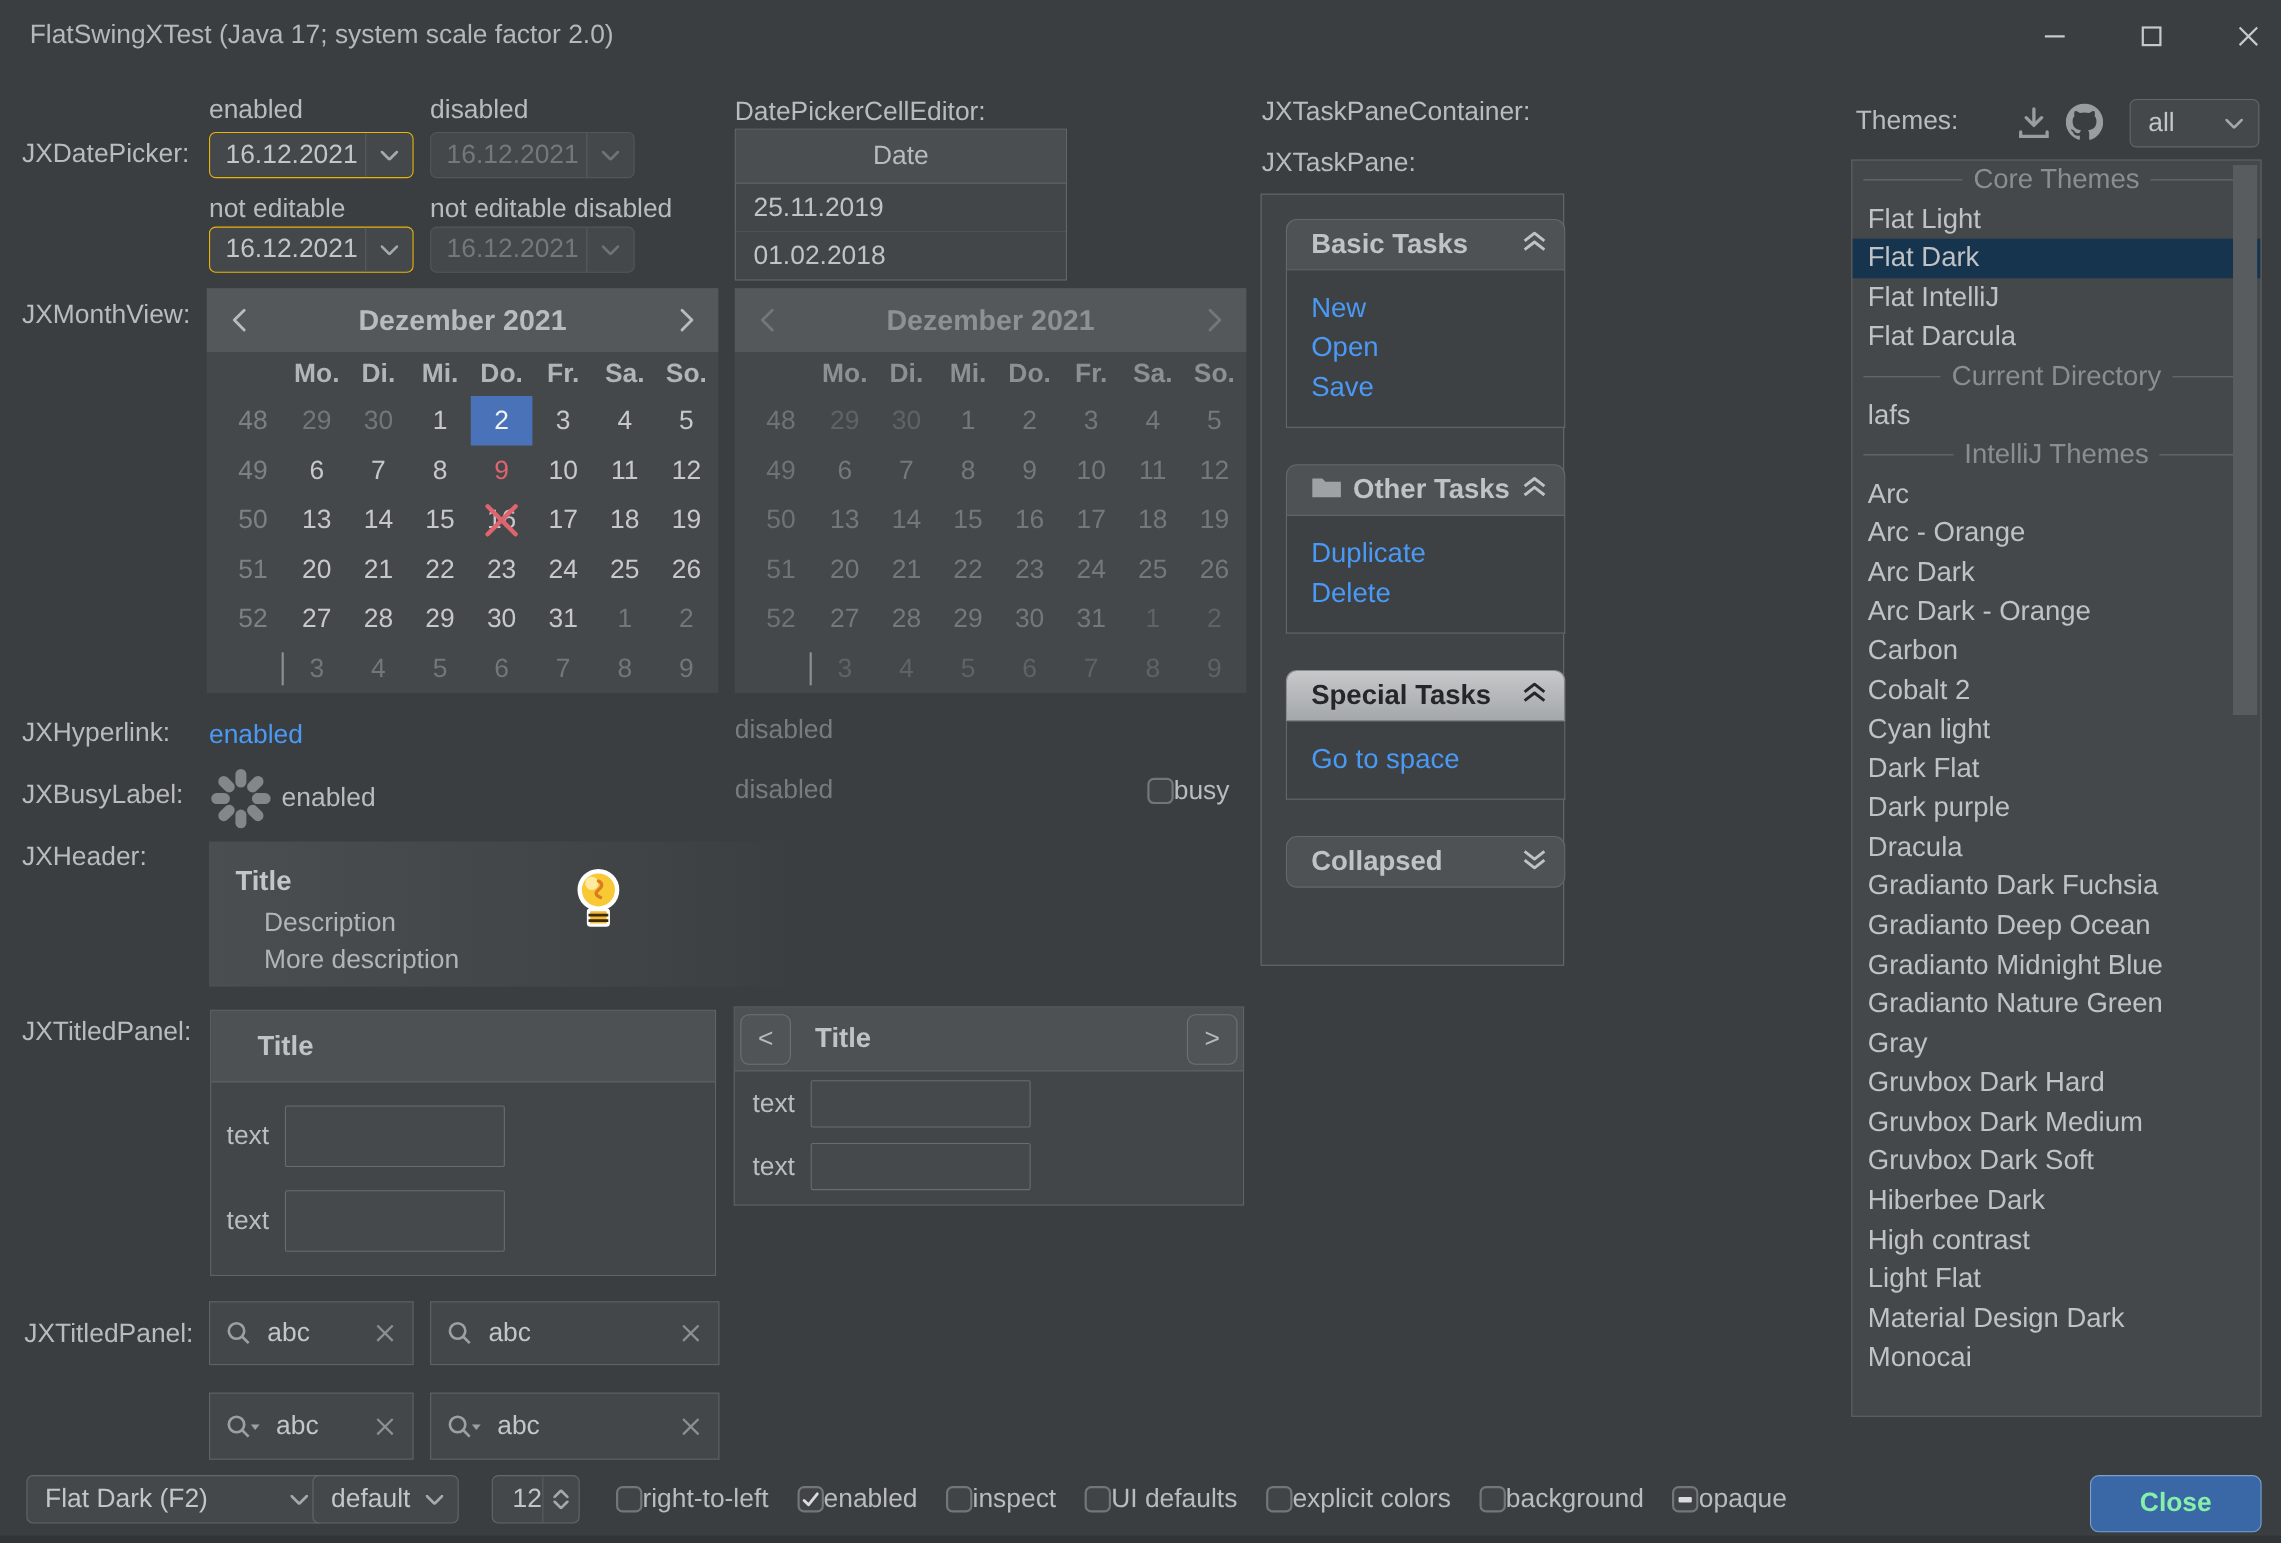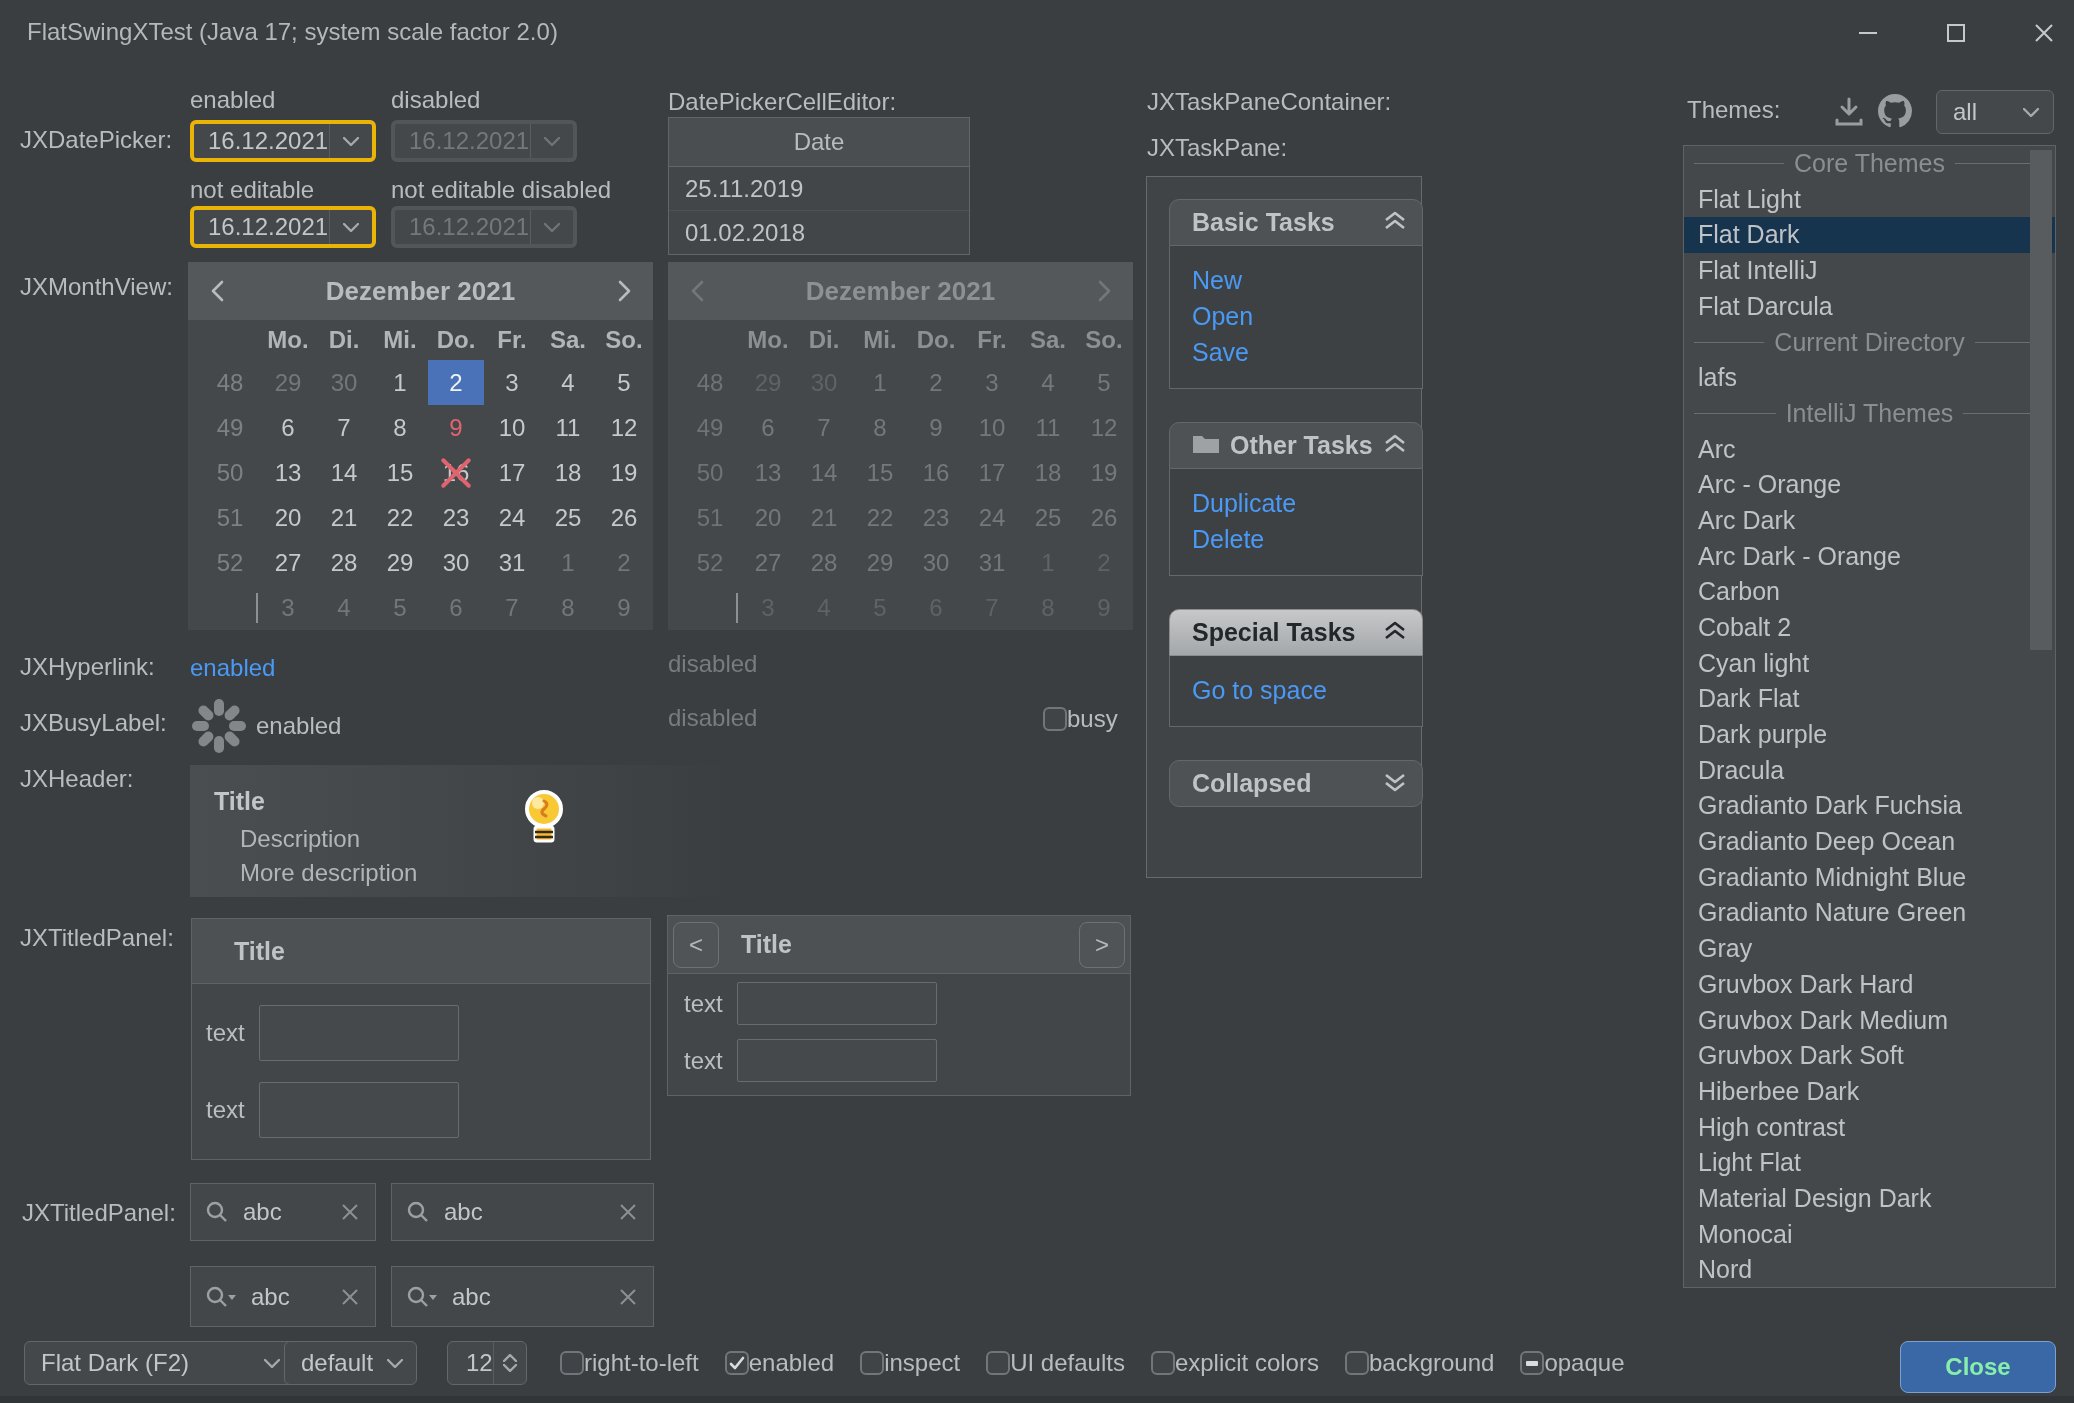--- a/index.html
+++ b/index.html
@@ -7,21 +7,21 @@
        font-family:"Liberation Sans","DejaVu Sans",sans-serif;color:#bbbec0;font-size:24px;}
   .abs{position:absolute;}
   .lbl{position:absolute;color:#b9bcbe;white-space:nowrap;}
   .dim{color:#787c7e;}
   
   .titlebar{position:absolute;left:0;top:0;width:100%;height:66px;}
   .titlebar .title{position:absolute;left:27px;top:18px;color:#b4b8ba;font-size:24px;}
   .winbtns{position:absolute;right:14px;top:0;height:66px;display:flex;align-items:center;gap:56px;}
   .wbtn{width:32px;height:32px;display:flex;align-items:center;justify-content:center;}
   
-  .field{position:absolute;display:flex;align-items:stretch;background:#45484b;border:4px solid #eab308;
+  .field{position:absolute;display:flex;align-items:stretch;background:#45484b;border:1px solid #eab308;
          border-radius:6px;color:#c3c6c8;box-sizing:border-box;}
   .field .val{flex:1;display:flex;align-items:center;padding-left:14px;white-space:nowrap;overflow:hidden;}
   .field .arrow{width:42px;display:flex;align-items:center;justify-content:center;border-left:1px solid #595d60;}
   .field.disabled{color:#75787b;border-color:#535659;}
   .field.disabled svg{opacity:.45;}
   .chev{stroke:#a6a9ab;fill:none;stroke-width:2.4;stroke-linecap:round;stroke-linejoin:round;}
   
   .celltable{position:absolute;left:668px;top:117px;width:302px;background:#434649;border:1px solid #62666a;box-sizing:border-box;}
   .celltable .thead{height:48px;display:flex;align-items:center;justify-content:center;background:#4a4e51;
                     border-bottom:1px solid #62666a;color:#b9bcbe;}
@@ -575,21 +575,20 @@
       <div class="trow-item">Gradianto Nature Green</div>
       <div class="trow-item">Gray</div>
       <div class="trow-item">Gruvbox Dark Hard</div>
       <div class="trow-item">Gruvbox Dark Medium</div>
       <div class="trow-item">Gruvbox Dark Soft</div>
       <div class="trow-item">Hiberbee Dark</div>
       <div class="trow-item">High contrast</div>
       <div class="trow-item">Light Flat</div>
       <div class="trow-item">Material Design Dark</div>
       <div class="trow-item">Monocai</div>
-      <div class="trow-item">Nord</div>
       <div class="scroll-thumb"></div>
     </div>
 
   <div class="combo" style="left:24px;top:1341px;width:271px;height:44px">
     <span class="val">Flat Dark (F2)</span>
     <span class="arrow">
         <svg width="16" height="9">
           <polyline class="chev" points="1,1 8,8 15,1"></polyline>
         </svg>
       </span>

